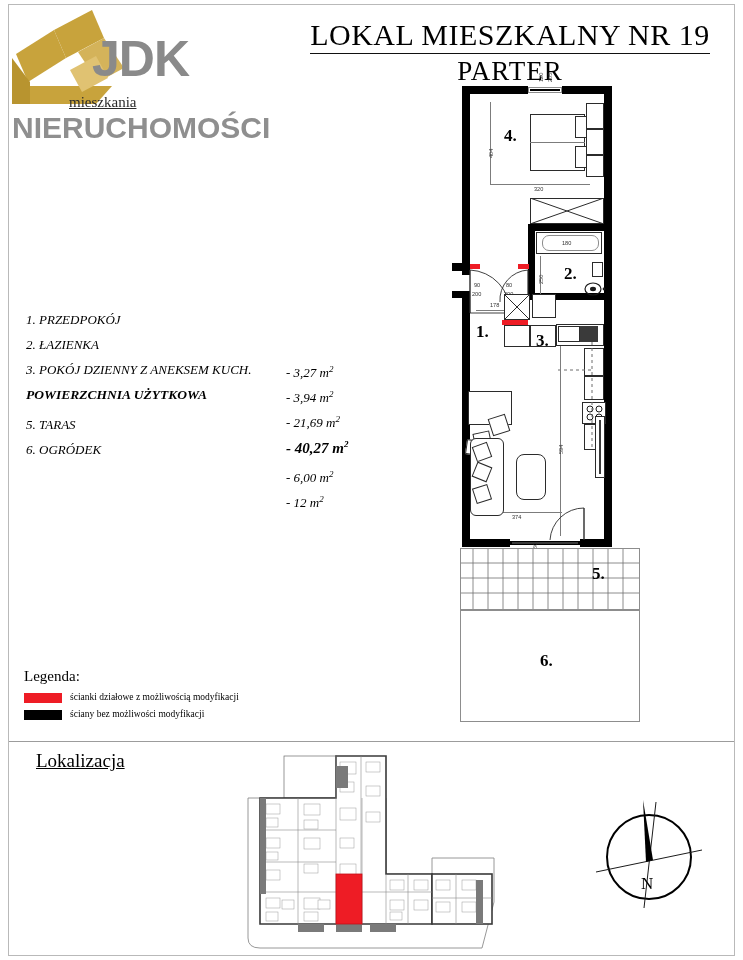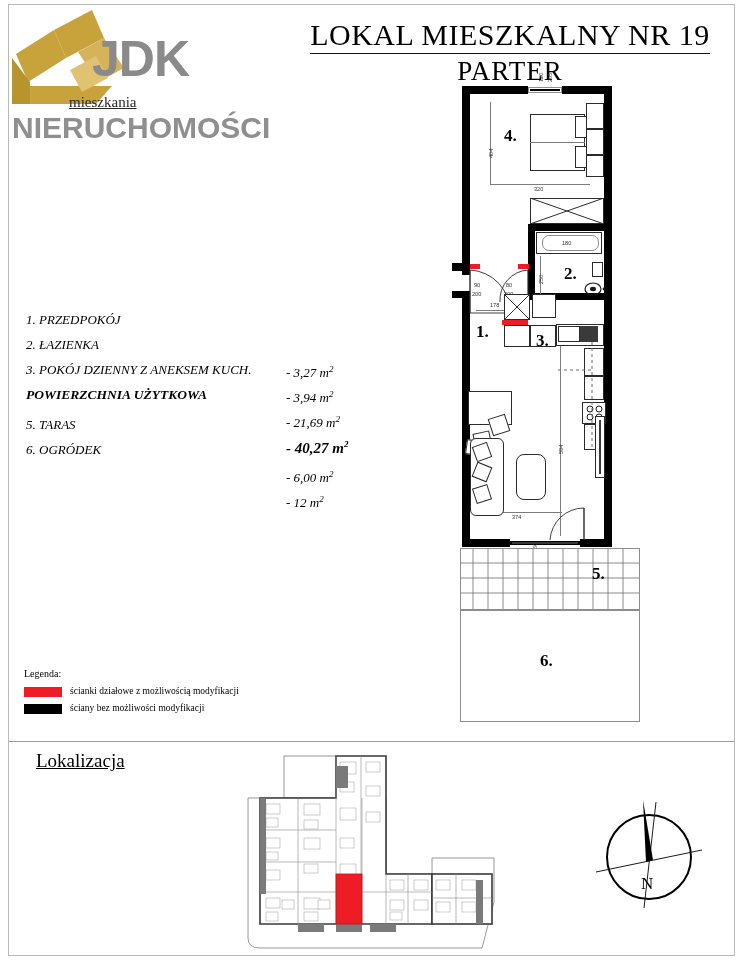--- a/index.html
+++ b/index.html
@@ -59,21 +59,21 @@
   .sched-row{ position:relative; height:25px; font-style:italic; font-size:13px; }
   .sched-row .nm{ position:absolute; left:2px; top:0; white-space:nowrap; }
   .sched-row .ar{ position:absolute; left:262px; top:16px; white-space:nowrap;margin-top:36px; }
   .sched-row.total{ font-weight:bold; font-size:13.5px; height:30px; }
   .sched-row.total .ar{ font-size:15px; }
   .sup{ font-size:9px; vertical-align:super; }
 
   
   .legend{ position:absolute; left:24px; top:668px; width:230px;
            font-family:"Liberation Serif", serif; }
-  .legend-title{ font-size:10px; margin-bottom:7px; }
+  .legend-title{ font-size:15px; margin-bottom:7px; }
   .legend-row{ display:flex; align-items:flex-start; margin-bottom:5px; }
   .swatch{ width:38px; height:10px; margin-right:8px; flex:0 0 38px; margin-top:1px; }
   .legend-label{ font-size:9.5px; line-height:1.25; }
 
   
   .loc-title{
     position:absolute; left:36px; top:750px;
     font-size:19px; text-decoration:underline;
   }
 

